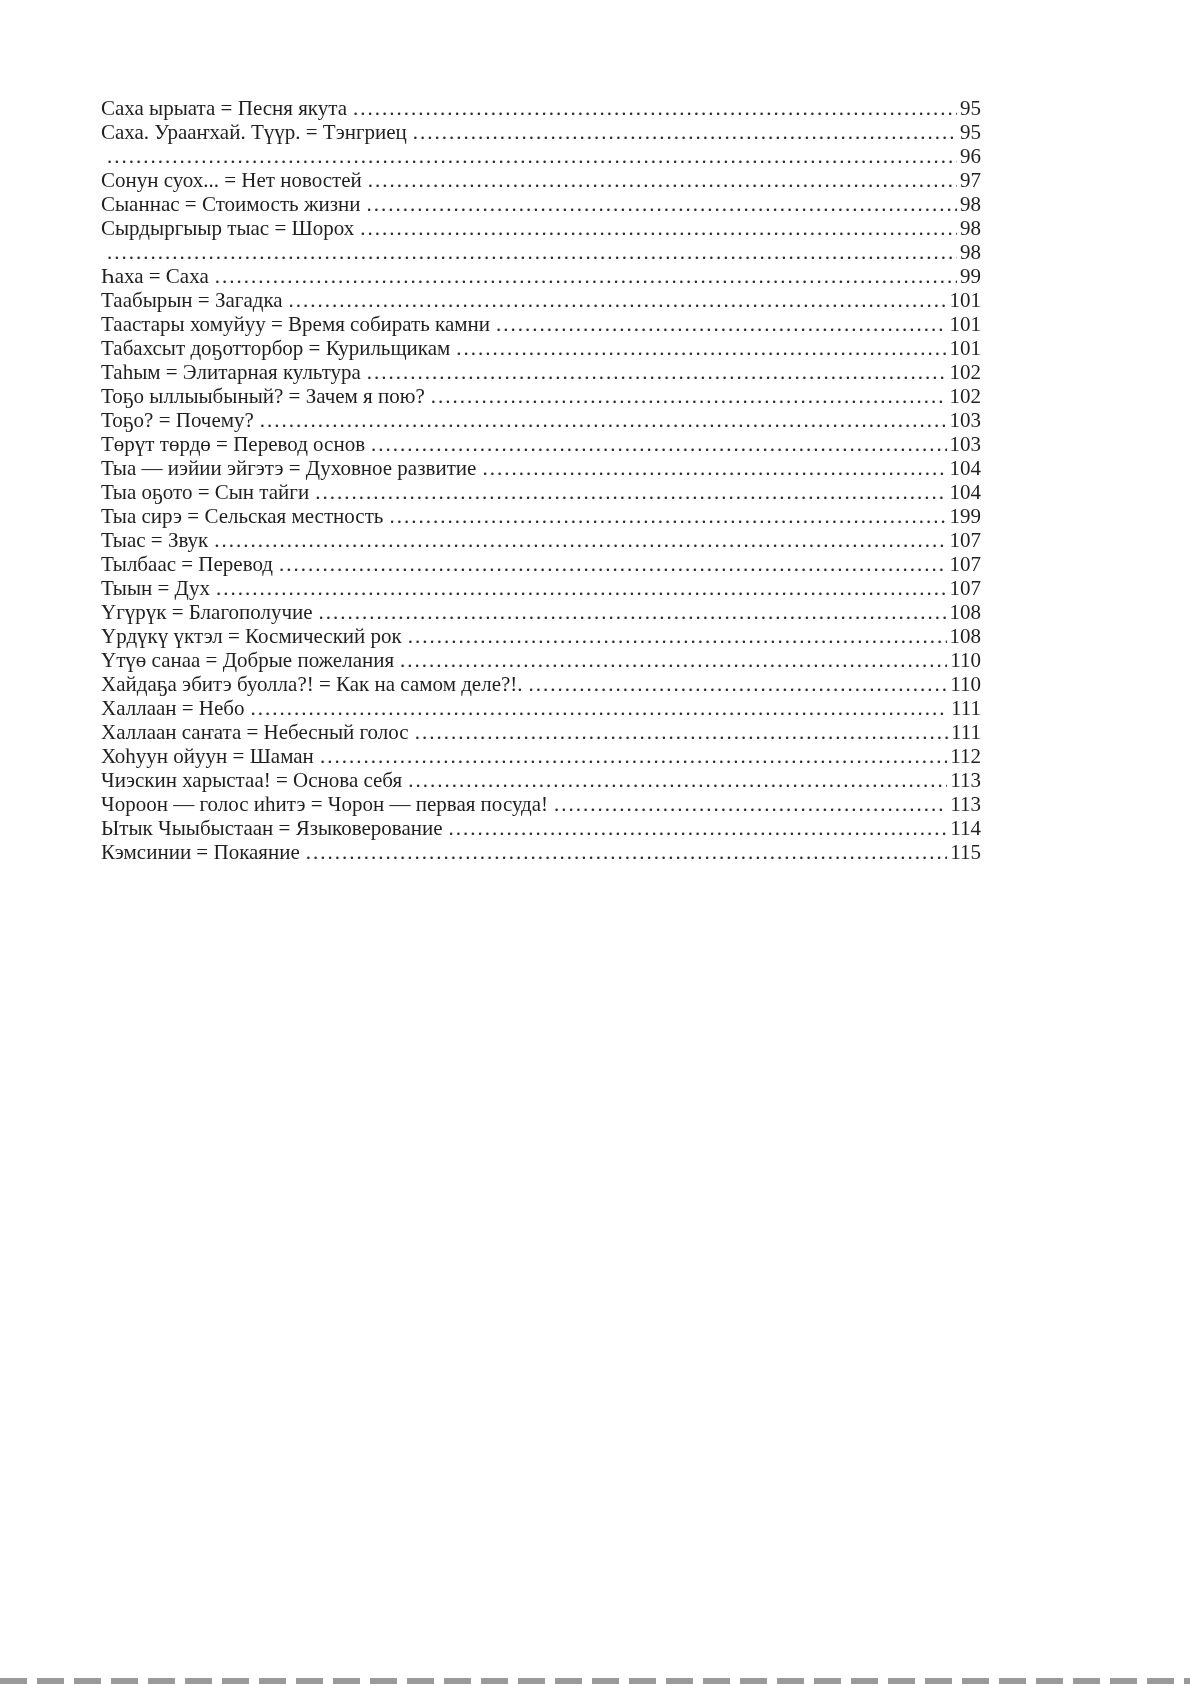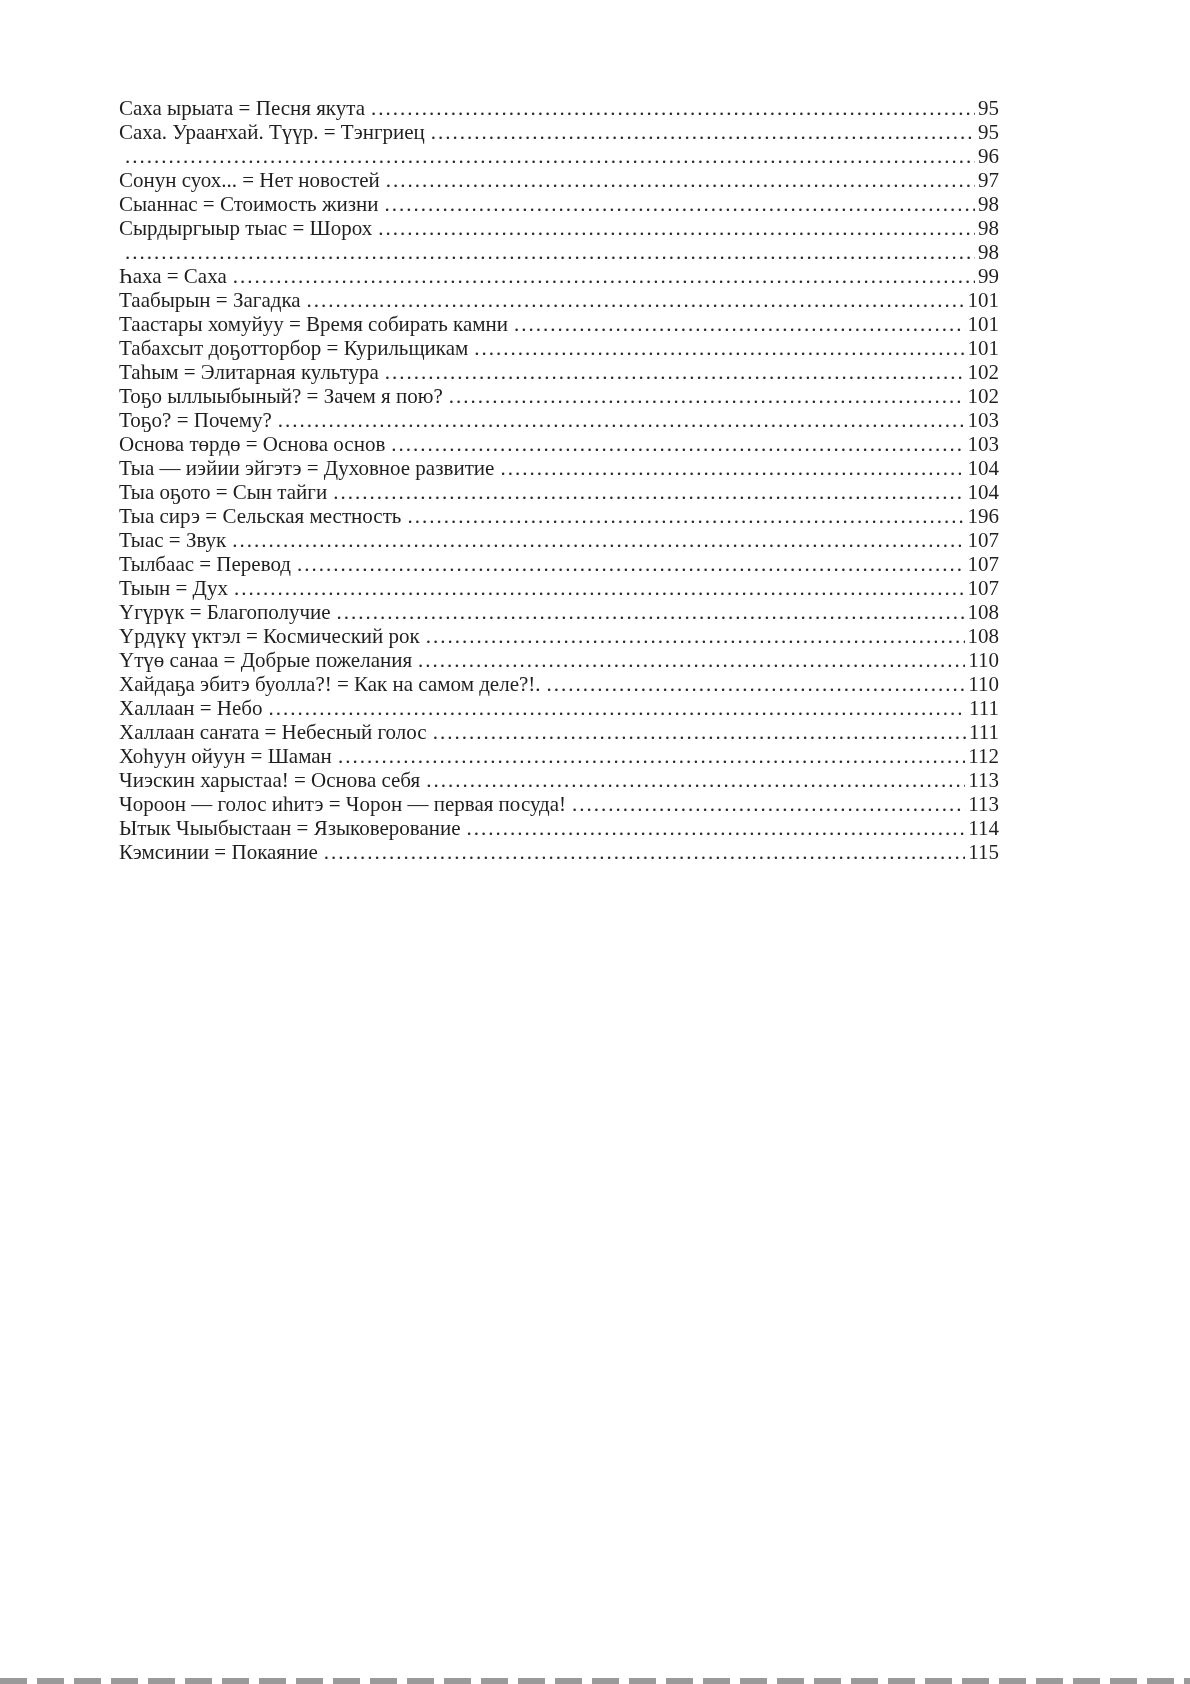--- a/index.html
+++ b/index.html
@@ -11,21 +11,21 @@
     position: relative;
     width: 1190px;
     height: 1684px;
     background: #ffffff;
     overflow: hidden;
     font-family: "Liberation Serif", "DejaVu Serif", serif;
     color: #1f1f1f;
   }
   .toc {
     position: absolute;
-    left: 119px;
+    left: 101px;
     top: 96px;
     width: 880px;
   }
   .toc-row {
     display: flex;
     align-items: baseline;
     height: 24px;
     line-height: 24px;
     font-size: 21px;
     white-space: nowrap;
@@ -139,41 +139,41 @@
     <span class="toc-page">102</span>
   </div>
 
   <div class="toc-row">
     <span class="toc-title">Тоҕо? = Почему?</span>
     <span class="toc-leader">............................................................................................................................................................................................................................................................................................................</span>
     <span class="toc-page">103</span>
   </div>
 
   <div class="toc-row">
-    <span class="toc-title">Основа төрдө = Основа основ</span>
+    <span class="toc-title">Төрүт төрдө = Перевод основ</span>
     <span class="toc-leader">............................................................................................................................................................................................................................................................................................................</span>
     <span class="toc-page">103</span>
   </div>
 
   <div class="toc-row">
     <span class="toc-title">Тыа — иэйии эйгэтэ = Духовное развитие</span>
     <span class="toc-leader">............................................................................................................................................................................................................................................................................................................</span>
     <span class="toc-page">104</span>
   </div>
 
   <div class="toc-row">
     <span class="toc-title">Тыа оҕото = Сын тайги</span>
     <span class="toc-leader">............................................................................................................................................................................................................................................................................................................</span>
     <span class="toc-page">104</span>
   </div>
 
   <div class="toc-row">
     <span class="toc-title">Тыа сирэ = Сельская местность</span>
     <span class="toc-leader">............................................................................................................................................................................................................................................................................................................</span>
-    <span class="toc-page">196</span>
+    <span class="toc-page">199</span>
   </div>
 
   <div class="toc-row">
     <span class="toc-title">Тыас = Звук</span>
     <span class="toc-leader">............................................................................................................................................................................................................................................................................................................</span>
     <span class="toc-page">107</span>
   </div>
 
   <div class="toc-row">
     <span class="toc-title">Тылбаас = Перевод</span>

